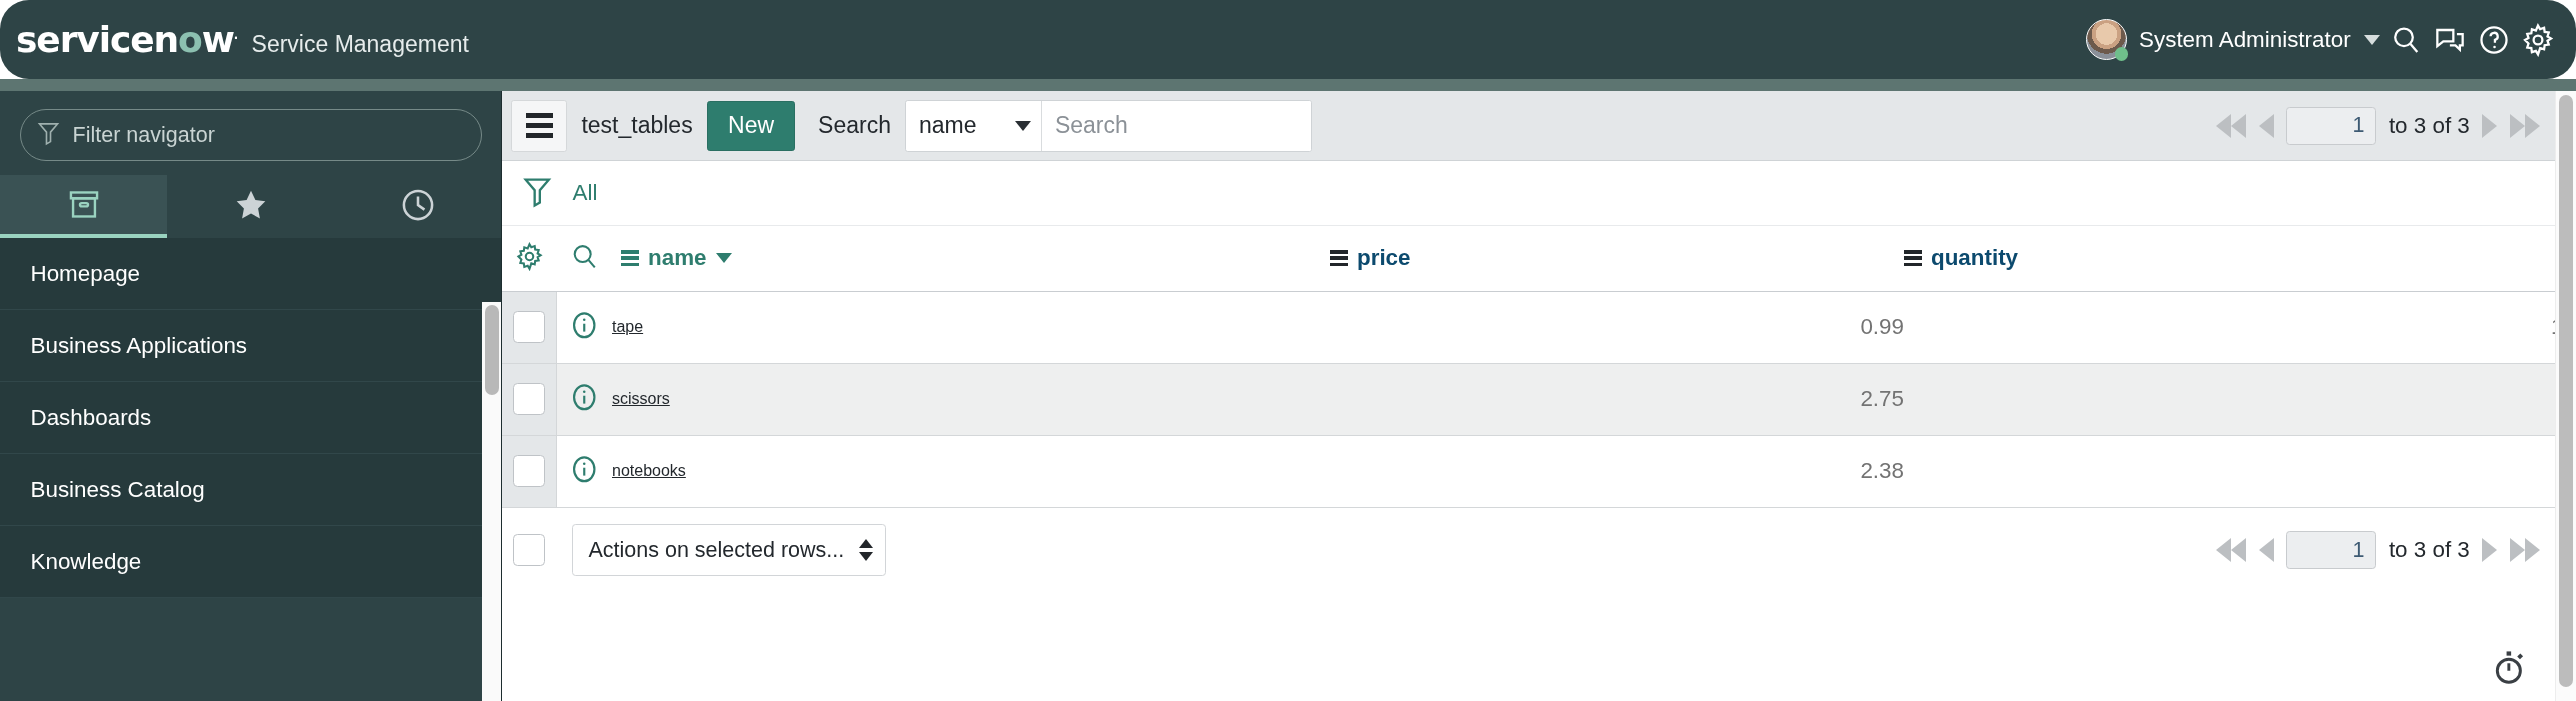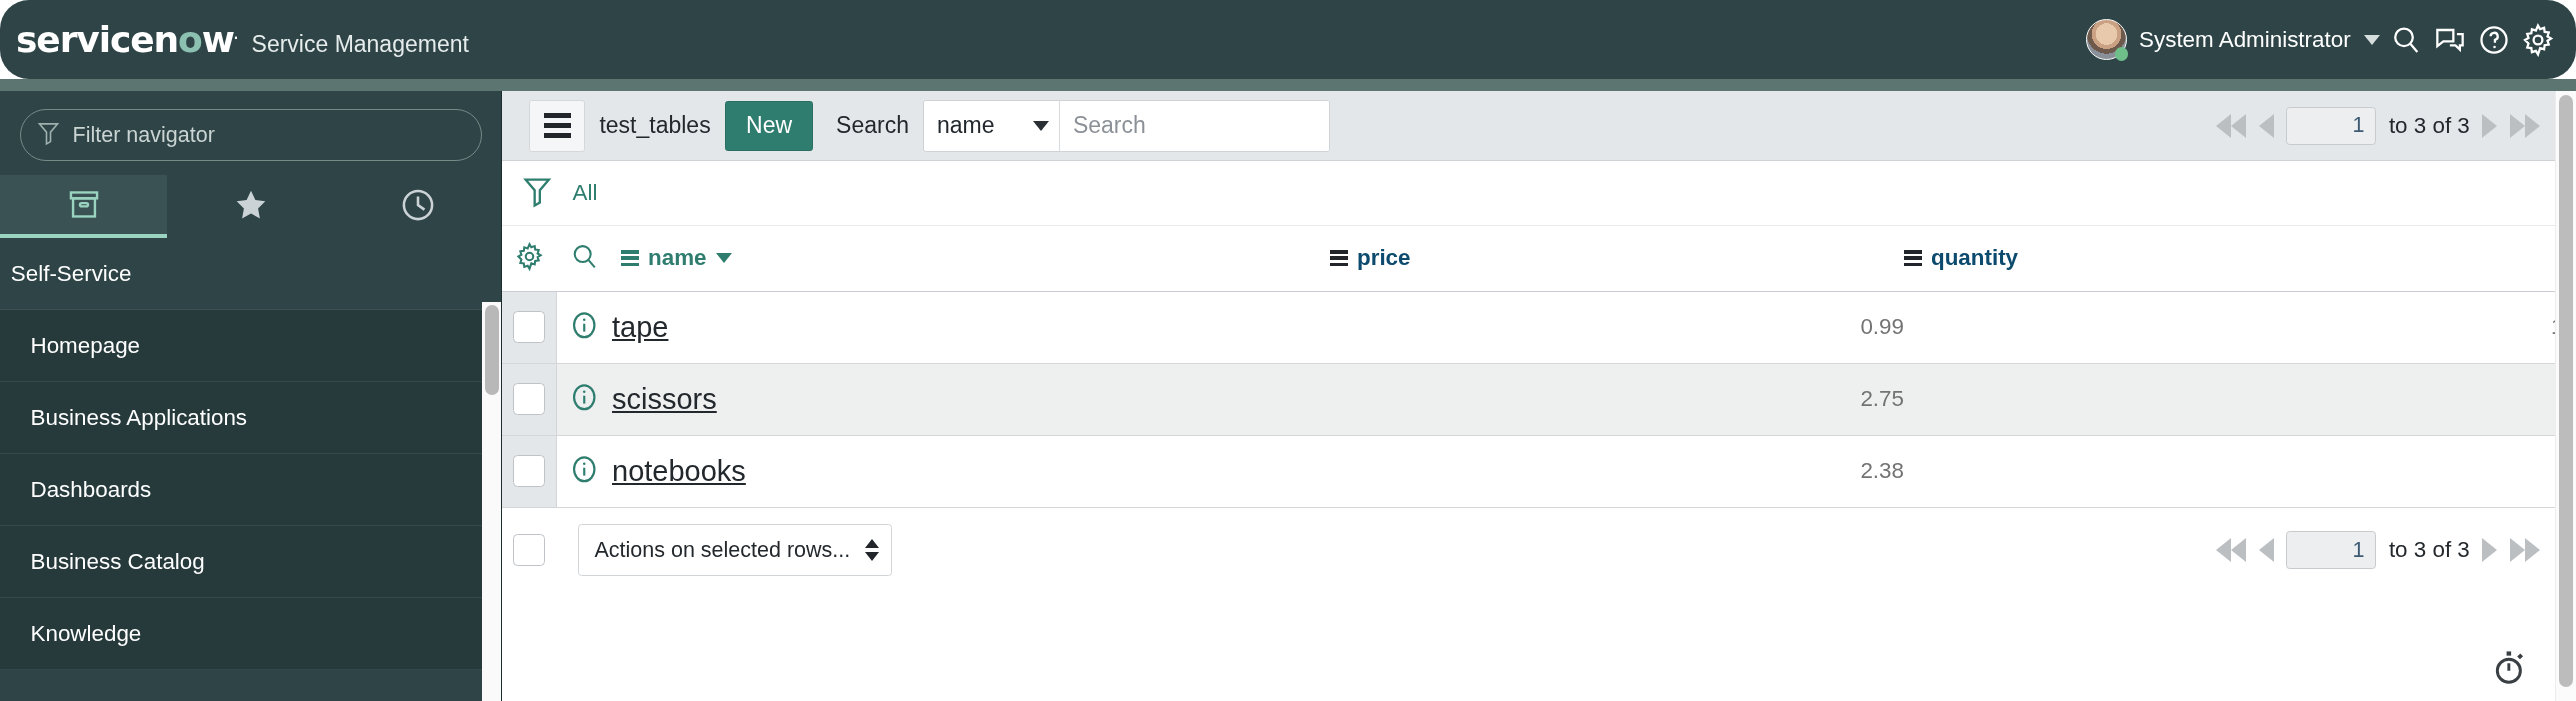--- a/index.html
+++ b/index.html
@@ -127,21 +127,21 @@
   
   .content {
     position: absolute; top: 91px; left: 502px;
     width: 2074px; height: 610px;
     background: #ffffff;
   }
 
   
   .toolbar {
     height: 70px; background: #e4e7e9;
-    display: flex; align-items: center; padding: 0 27px;
+    display: flex; align-items: center; padding: 0 9px;
     border-bottom: 0.9px solid #cfd3d6;
     position: relative;
   }
   .hamburger-btn {
     width: 56px; height: 52px; background: #f5f6f7;
     border: 0.9px solid #d5d8da; border-radius: 2.7px;
     display: flex; flex-direction: column; align-items: center; justify-content: center;
     gap: 5.4px; margin-right: 14.4px;
   }
   .hamburger-btn i { display:block; width: 27px; height: 4.5px; background: #22262a; }
@@ -226,32 +226,32 @@
   .row td { border-bottom: 0.9px solid #d4d7d9; vertical-align: middle; }
   .cell-chk { background: #e4e7e9; border-right: 0.9px solid #d4d7d9; text-align:center; }
   .chk {
     width: 32px; height: 32px; background: #ffffff;
     border: 0.9px solid #bfc3c7; border-radius: 4.5px; display:inline-block;
     vertical-align: middle; cursor: pointer;
   }
   .cell-info { text-align: center; }
   .cell-name { padding-left: 9px; }
   .link-name {
-    font-size: 29px; color: #23282d; text-decoration: underline; cursor: pointer;
+    font-size: 16px; color: #23282d; text-decoration: underline; cursor: pointer;
   }
   .num { font-size: 22.4px; color: #737373; text-align: right; padding-right: 32px; }
 
   
   .foot-row { height: 86px; background: #ffffff; position: relative; }
   .foot-row td { vertical-align: middle; }
   .foot-chk-cell { background: #ffffff; text-align:center; border-right: 0.9px solid #ffffff; }
   .actions-select {
     height: 52px; border: 0.9px solid #d2d5d8; border-radius: 3.6px; background: #ffffff;
     display: inline-flex; align-items: center; gap: 14.4px;
-    padding: 0 12.6px 0 16px; margin-left: 21px; cursor: pointer;
+    padding: 0 12.6px 0 16px; margin-left: 15px; cursor: pointer;
   }
   .actions-select span { font-size: 21.5px; color: #23282d; white-space: nowrap; }
   .spin-arrows { display:flex; flex-direction:column; gap:3.6px; }
   .spin-up { width:0;height:0;border-left:7.2px solid transparent;border-right:7.2px solid transparent;border-bottom:9px solid #22262a; }
   .spin-dn { width:0;height:0;border-left:7.2px solid transparent;border-right:7.2px solid transparent;border-top:9px solid #22262a; }
 
   .foot-pager {
     position: absolute; right: 36px; top: 50%; transform: translateY(-50%);
     display: flex; align-items: center; gap: 12.6px;
   }
@@ -352,21 +352,20 @@
       <div class="nav-tab">
         <span>
           <svg width="36" height="36" viewBox="0 0 24 24" fill="none" stroke="#ccd3d6" stroke-width="1.7">
             <circle cx="12" cy="12" r="9.4"></circle>
               <path d="M12 6.3V12l4.3 3.1"></path>
           </svg>
         </span>
       </div>
     </div>
 
-    <div class="nav-section">Self-Service</div>
 
     <div class="nav-item">Homepage</div>
     <div class="nav-item">Business Applications</div>
     <div class="nav-item">Dashboards</div>
     <div class="nav-item">Business Catalog</div>
     <div class="nav-item">Knowledge</div>
 
     <div class="nav-scrollbar">
       <div class="nav-scroll-thumb"></div>
     </div>

